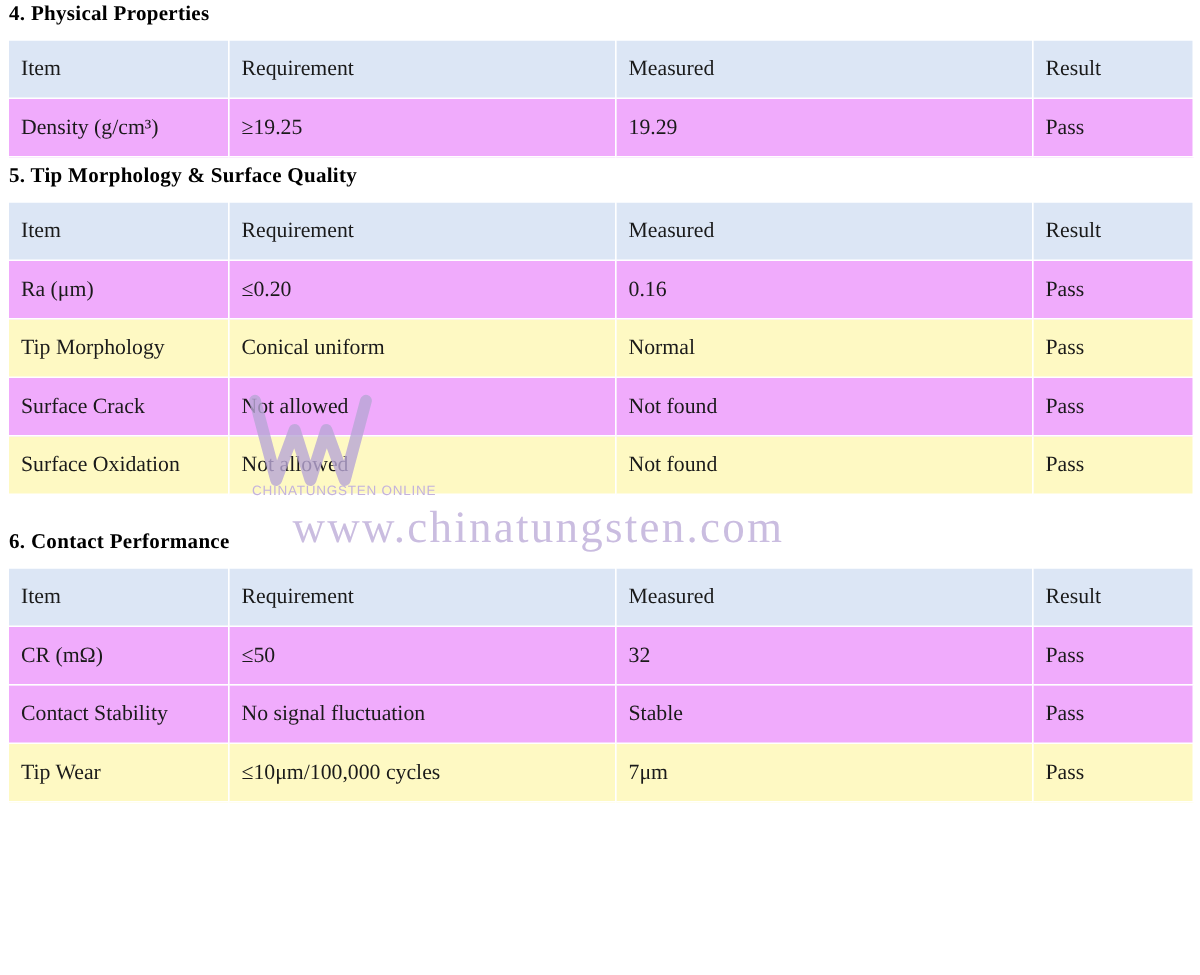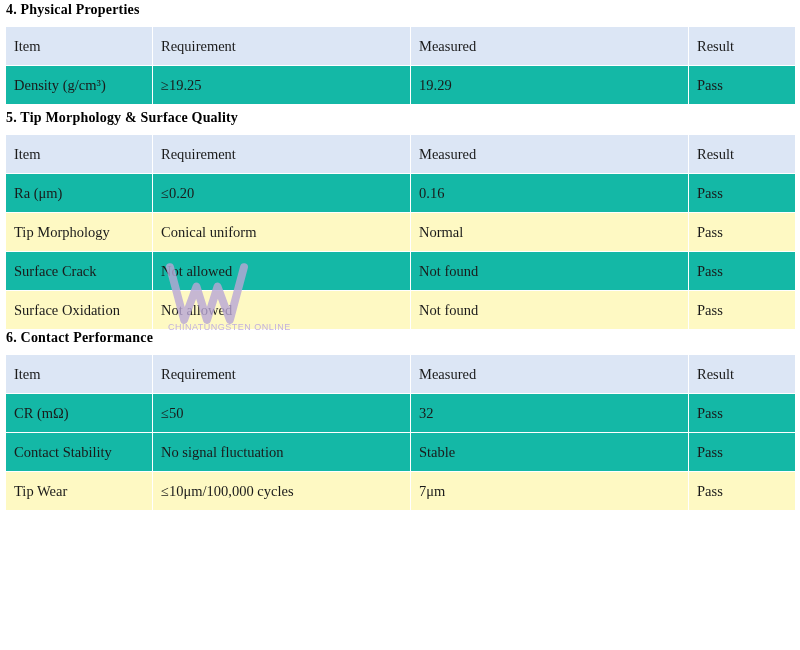--- a/index.html
+++ b/index.html
@@ -29,21 +29,21 @@
   .section-title {
     font-size: 14px;
     font-weight: bold;
     font-family: "Liberation Serif", serif;
     color: #000000;
     margin: 0 0 8px 6px;
     letter-spacing: 0.2px;
   }
   .sec-1 { padding-top: 2px; }
   .sec-2 { padding-top: 5px; }
-  .sec-3 { }
+  .sec-3 { padding-top: 24px; }
 
   table.spec {
     border-collapse: collapse;
     width: 790px;
     margin-left: 5px;
     table-layout: fixed;
     font-size: 14.5px;
   }
   table.spec col.c1 { width: 147px; }
   table.spec col.c2 { width: 258px; }
@@ -56,21 +56,21 @@
     text-align: left;
     font-weight: normal;
     font-size: 14.5px;
     color: #1a1a1a;
     padding: 8px 8px 8px 8px;
     height: 22px;
     vertical-align: middle;
     margin-left: 48px;
   }
   table.spec td {
-    background: #14b8a6;
+    background: #f0abfc;
     border: 1px solid #ffffff;
     text-align: left;
     padding: 8px 8px 8px 8px;
     height: 22px;
     vertical-align: middle;
     color: #1a1a1a;
   }
   table.spec tr.alt td {
     background: #fef9c3;
   }
@@ -231,15 +231,16 @@
         </tr>
       </tbody>
     </table>
   </div>
 
   <div class="watermark">
     <svg class="wm-logo" viewBox="0 0 100 90">
       <path d="M8 10 L24 70 L38 32 L50 70 L62 32 L76 70 L92 10" fill="none" stroke="#b9a7d6" stroke-width="9" stroke-linecap="round" stroke-linejoin="round"></path>
     </svg>
     <div class="wm-logo-caption">CHINATUNGSTEN ONLINE</div>
+    <div class="wm-text">www.chinatungsten.com</div>
   </div>
 
 </div>
 
 </body></html>

